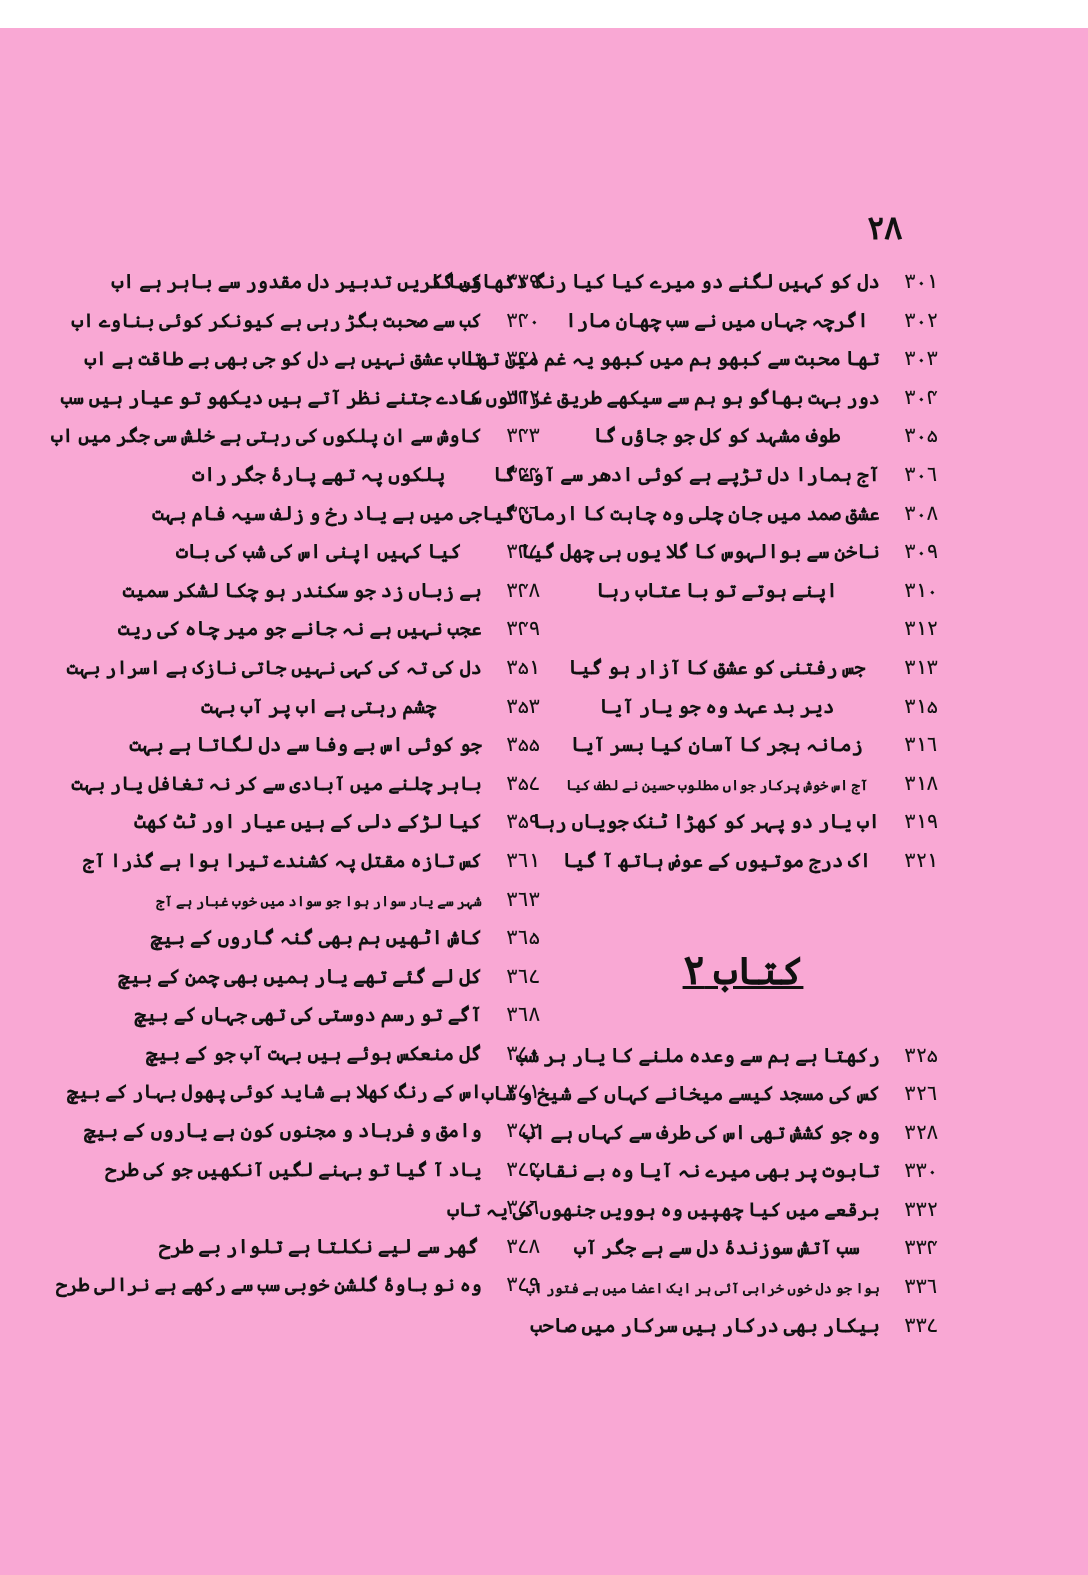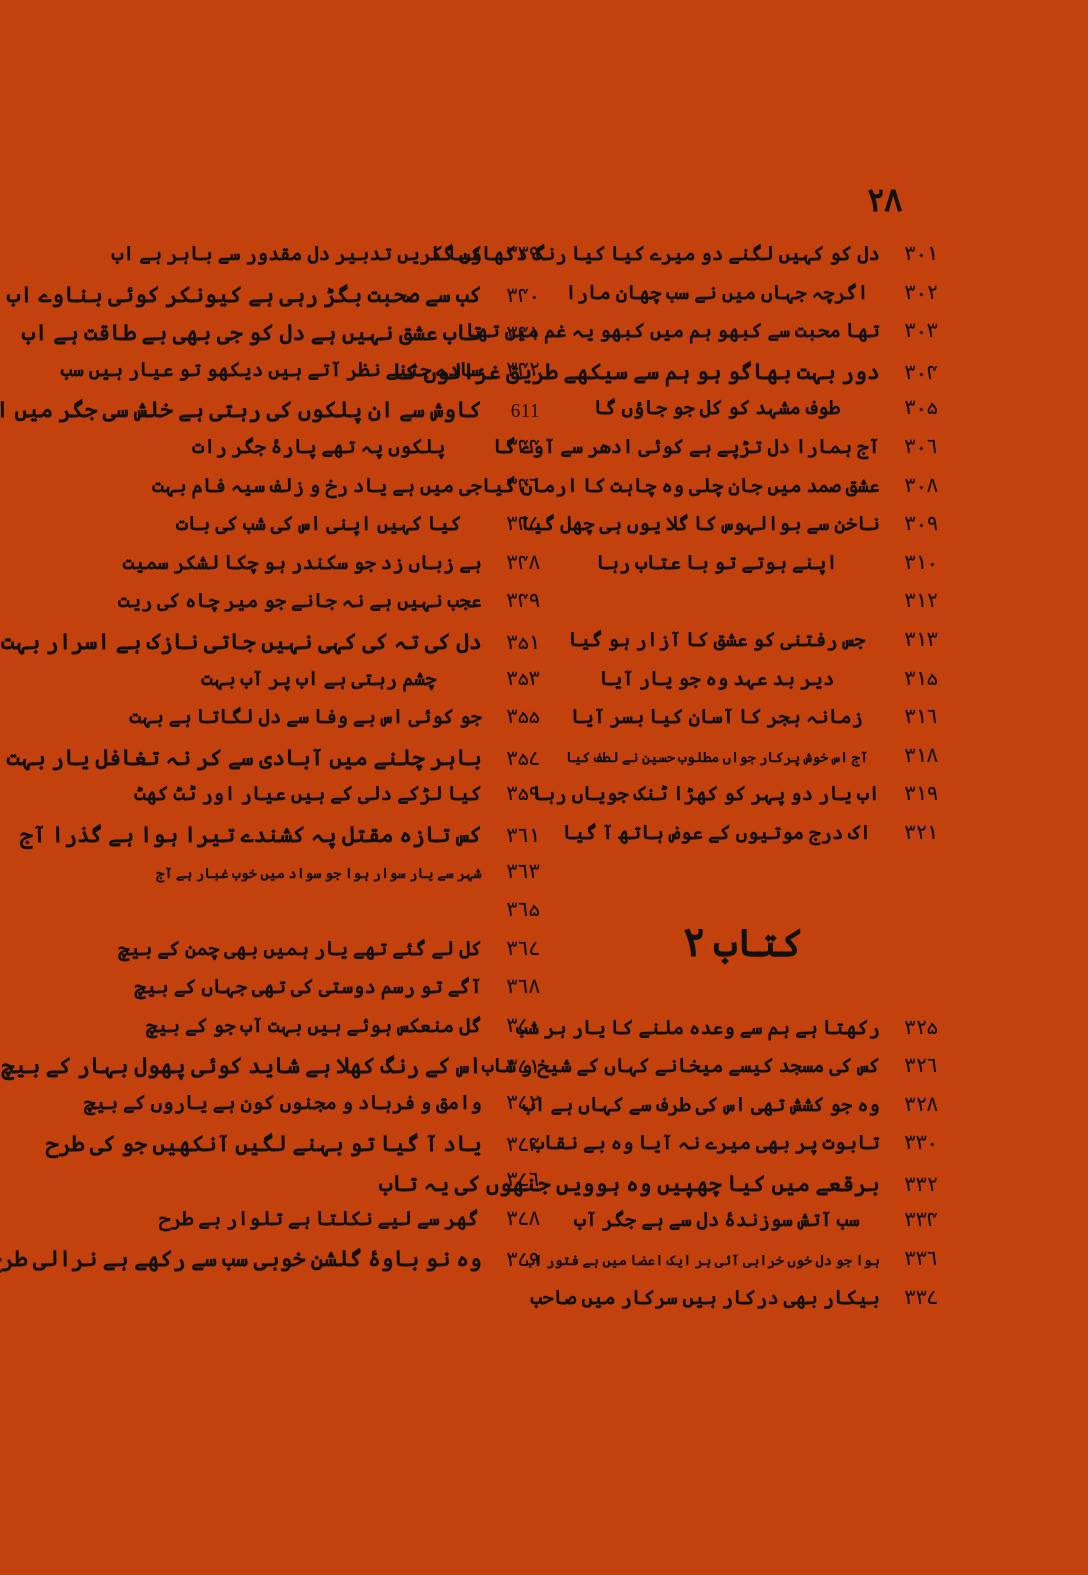--- a/index.html
+++ b/index.html
@@ -13,21 +13,22 @@
     height: 1575px;
     font-family: "Liberation Serif", "DejaVu Serif", serif;
     color: #111111;
     position: relative;
     overflow: hidden;
   }
 
   .page {
     position: absolute;
     inset: 0;
-    background: #c2410c;
+    background: #f9a8d4;
+    margin-top: 28px;
   }
 
   
   .folio {
     position: absolute;
     top: 186px;
     right: 186px;
     font-size: 30px;
     line-height: 1;
     font-weight: 600;
@@ -81,32 +82,33 @@
 
   .entry .pageno {
     flex: 0 0 58px;
     font-size: 19px;
     line-height: 1;
     direction: rtl;
     letter-spacing: 0.5px;
   }
 
   
-  .entry.long .title { font-size: 22px; letter-spacing: -0.2px; }
+  .entry.long .title { font-size: 19px; letter-spacing: -0.2px; }
   .entry.xlong .title { font-size: 14px; letter-spacing: -0.4px; }
 
   
   .section-head {
     text-align: center;
     font-size: 38px;
     line-height: 1;
     font-weight: 700;
     direction: rtl;
     margin: 0;
     padding: 0;
+    text-decoration: underline;
   }
   .section-gap-top   { height: 62px; }
   .section-gap-below { height: 56px; }
 </style>
 </head>
 <body>
 
 <div class="page">
 
   <div class="folio">۲۸</div>
@@ -230,21 +232,21 @@
       </div>
       <div class="entry long">
         <span class="pageno">۳۴۱</span>
         <span class="title">تاب عشق نہیں ہے دل کو جی بھی بے طاقت ہے اب</span>
       </div>
       <div class="entry">
         <span class="pageno">۳۴۲</span>
         <span class="title">سادے جتنے نظر آتے ہیں دیکھو تو عیار ہیں سب</span>
       </div>
       <div class="entry long">
-        <span class="pageno">611</span>
+        <span class="pageno">۳۴۳</span>
         <span class="title">کاوش سے ان پلکوں کی رہتی ہے خلش سی جگر میں اب</span>
       </div>
       <div class="entry">
         <span class="pageno">۳۴۴</span>
         <span class="title">پلکوں پہ تھے پارۂ جگر رات</span>
       </div>
       <div class="entry">
         <span class="pageno">۳۴۶</span>
         <span class="title">جی میں ہے یاد رخ و زلف سیہ فام بہت</span>
       </div>
@@ -283,20 +285,21 @@
       <div class="entry long">
         <span class="pageno">۳۶۱</span>
         <span class="title">کس تازہ مقتل پہ کشندے تیرا ہوا ہے گذرا آج</span>
       </div>
       <div class="entry xlong">
         <span class="pageno">۳۶۳</span>
         <span class="title">شہر سے یار سوار ہوا جو سواد میں خوب غبار ہے آج</span>
       </div>
       <div class="entry">
         <span class="pageno">۳۶۵</span>
+        <span class="title">کاش اٹھیں ہم بھی گنہ گاروں کے بیچ</span>
       </div>
       <div class="entry">
         <span class="pageno">۳۶۷</span>
         <span class="title">کل لے گئے تھے یار ہمیں بھی چمن کے بیچ</span>
       </div>
       <div class="entry">
         <span class="pageno">۳۶۸</span>
         <span class="title">آگے تو رسم دوستی کی تھی جہاں کے بیچ</span>
       </div>
       <div class="entry">

